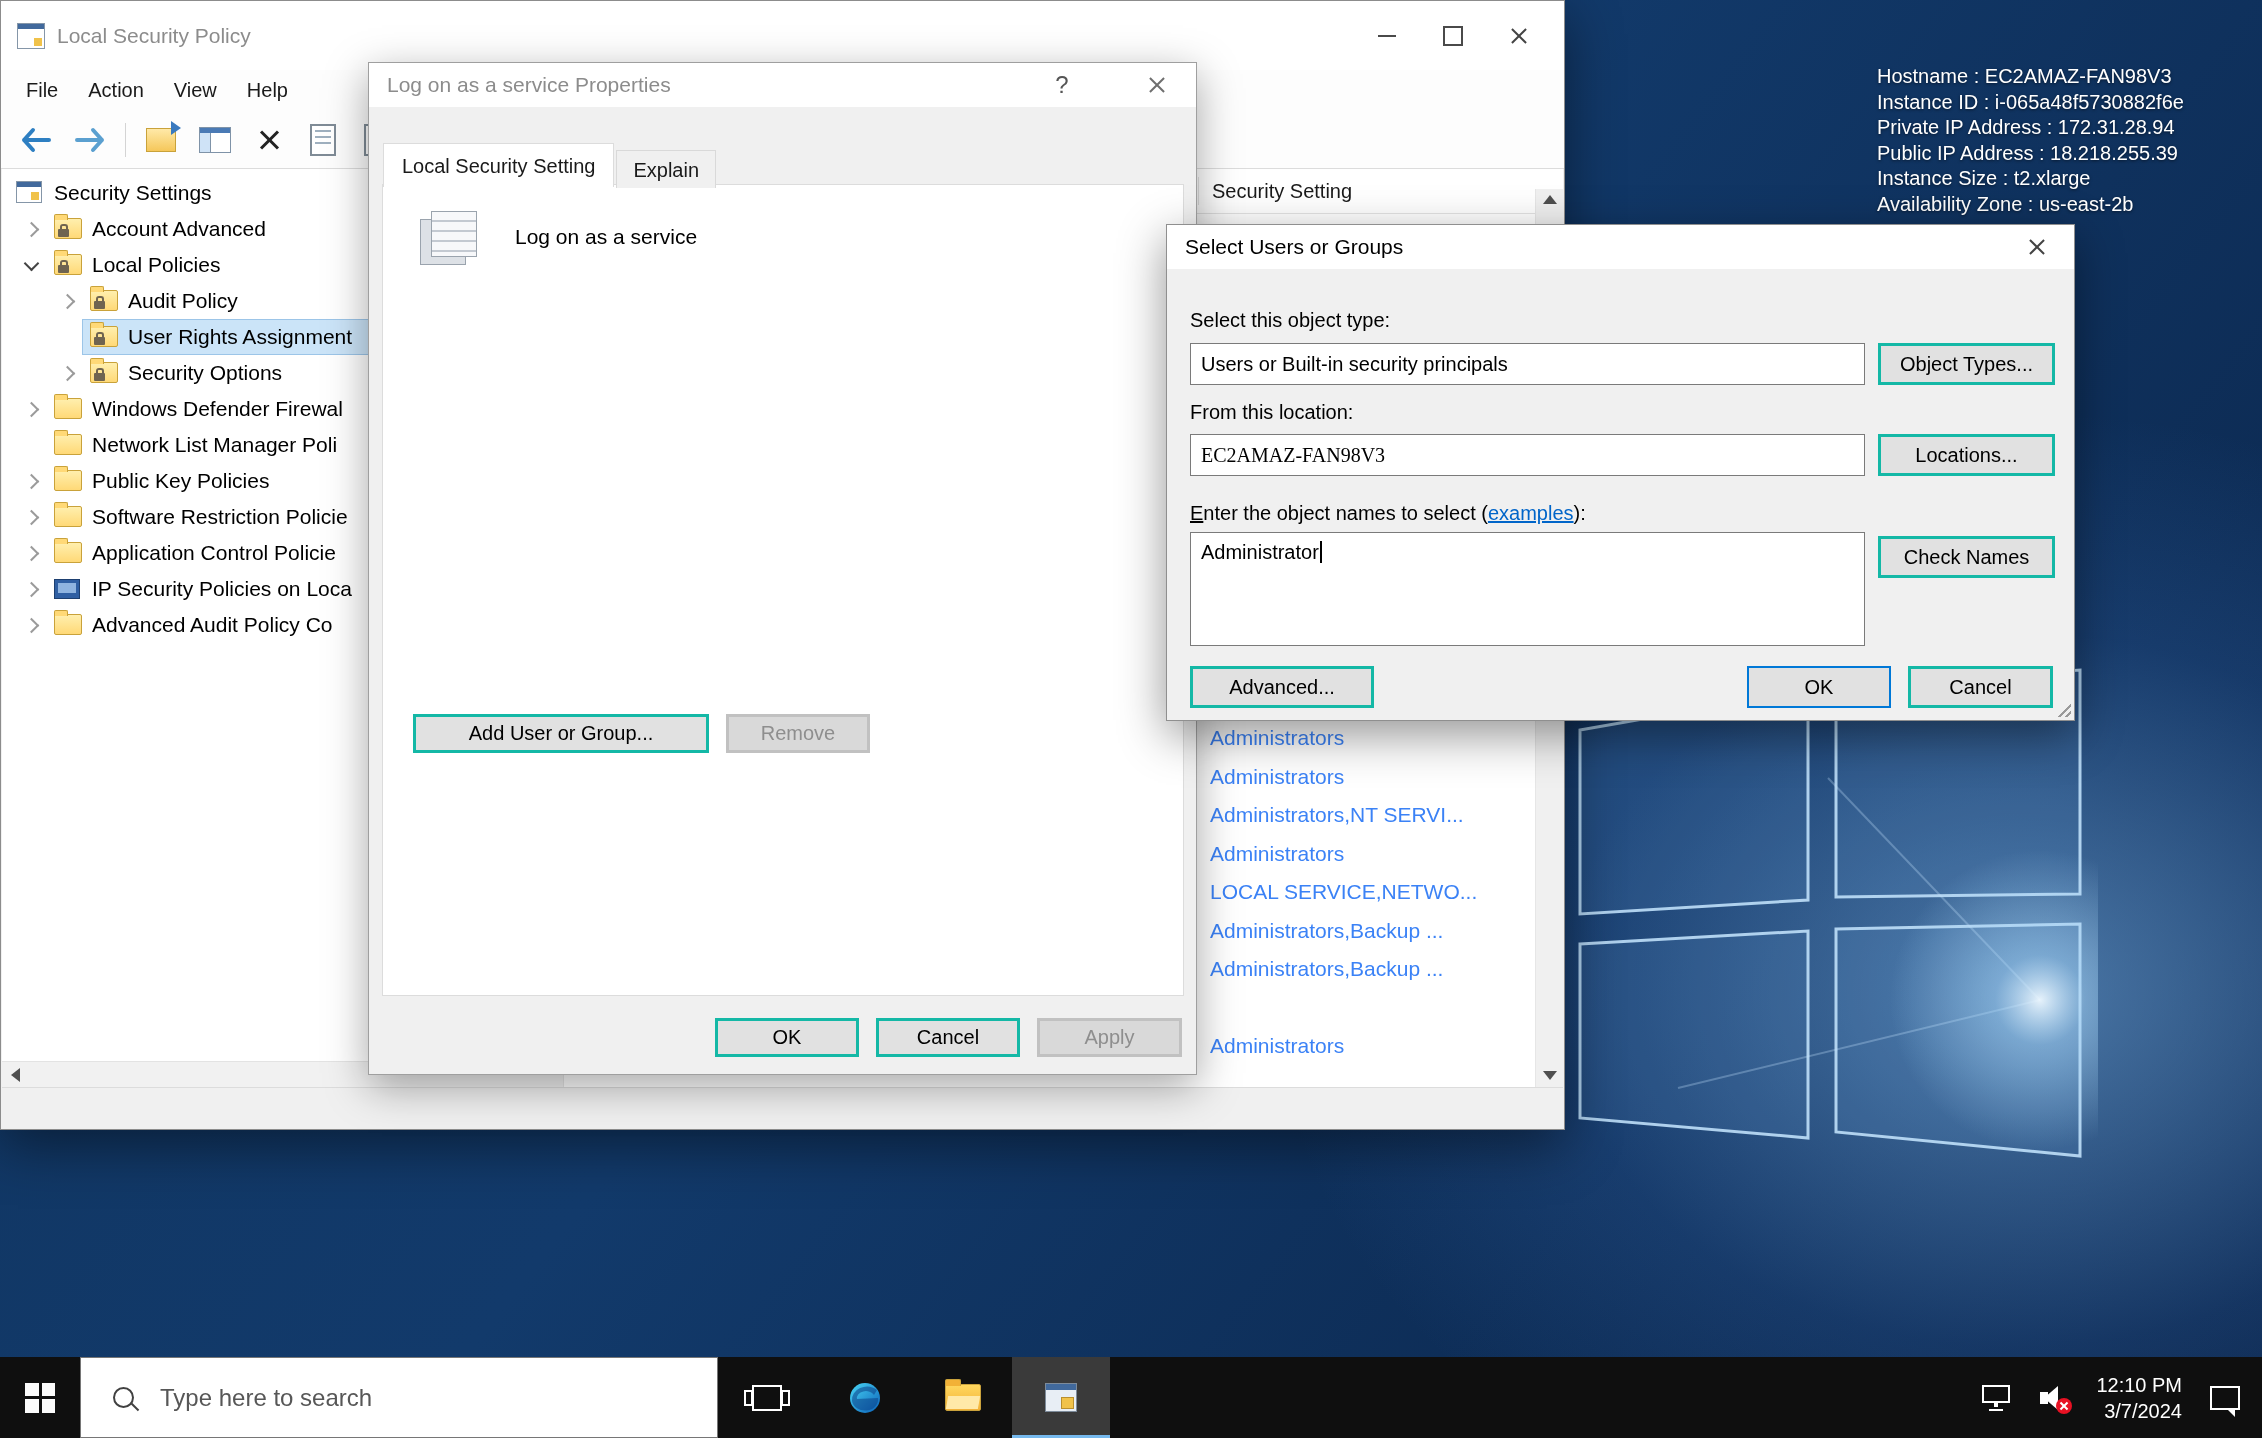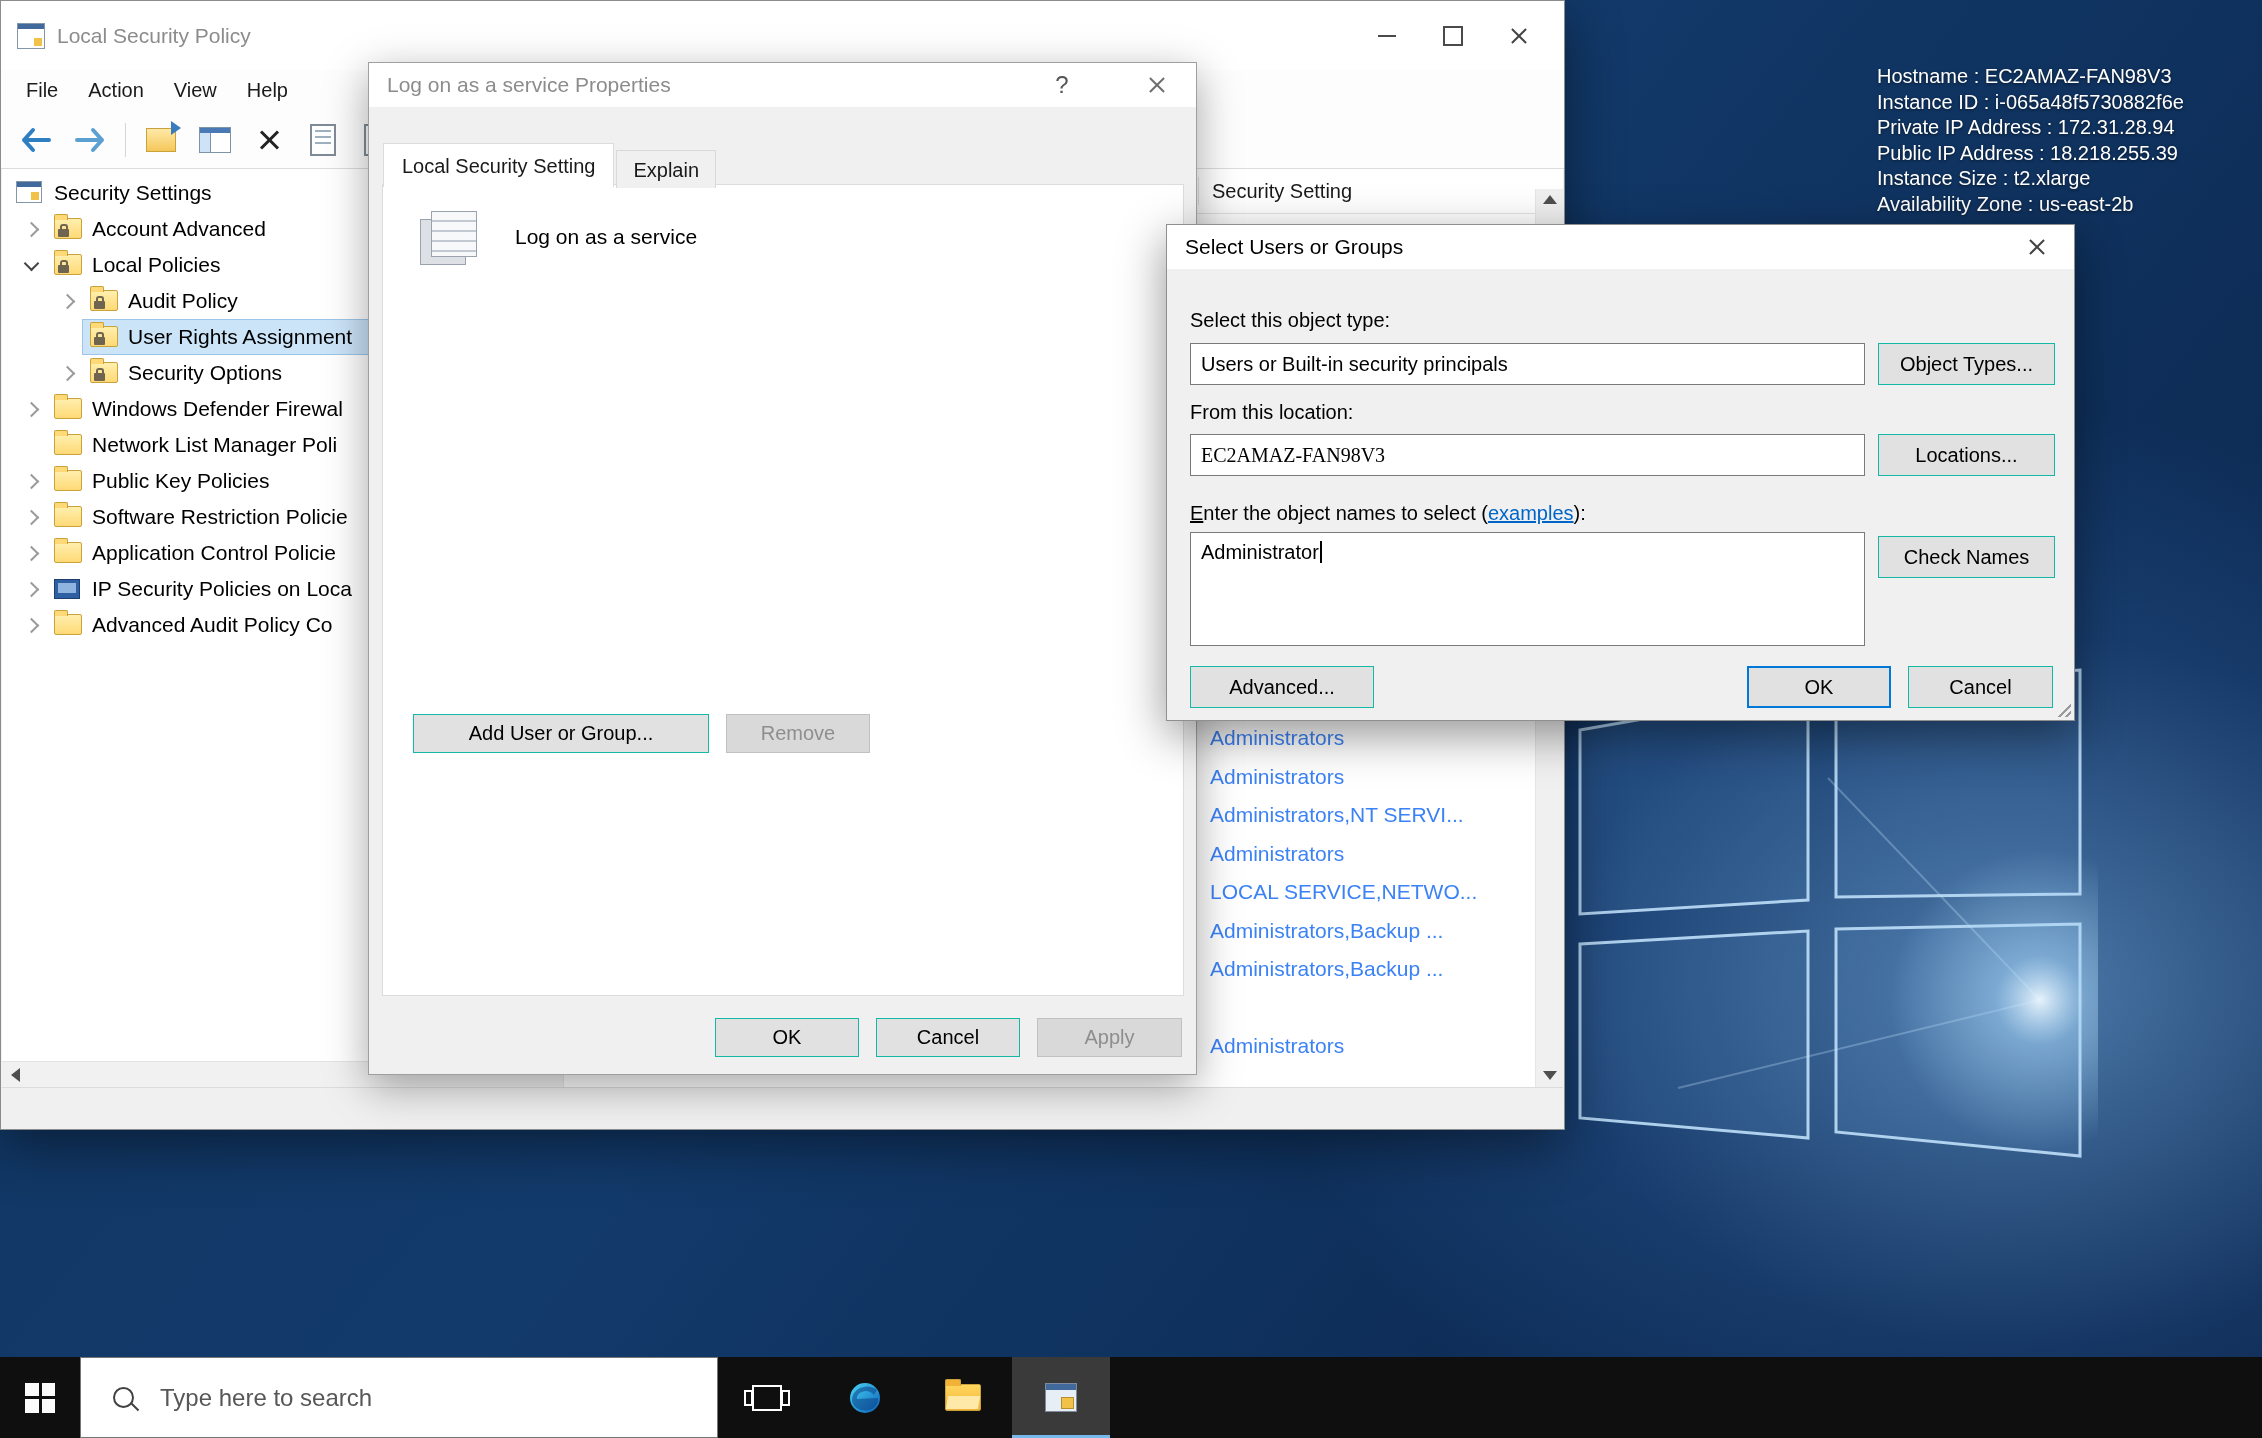--- a/index.html
+++ b/index.html
@@ -21,21 +21,21 @@
   .inactive .dlg-title{color:#8c8c8c;}
   .dlg-btn{position:absolute;top:0;width:58px;height:44px;display:flex;align-items:center;justify-content:center;}
   .glyph-x{position:relative;width:20px;height:20px;}
   .glyph-x::before,.glyph-x::after{content:"";position:absolute;left:9px;top:0;width:2px;height:20px;background:#434343;}
   .glyph-x::before{transform:rotate(45deg);} .glyph-x::after{transform:rotate(-45deg);}
   .inactive .glyph-x::before,.inactive .glyph-x::after{background:#6e6e6e;}
   .glyph-help{font-size:24px;color:#555;}
   .glyph-min{width:18px;height:2px;background:#4a4a4a;}
   .glyph-max{width:16px;height:16px;border:2px solid #4a4a4a;}
 
-  .btn{display:flex;align-items:center;justify-content:center;background:#e1e1e1;border:1px solid #14b8a6;font-size:20px;color:#000;font-family:inherit;box-sizing:border-box;}
+  .btn{display:flex;align-items:center;justify-content:center;background:#e1e1e1;border:3px solid #14b8a6;font-size:20px;color:#000;font-family:inherit;box-sizing:border-box;}
   .btn.disabled{background:#d9d9d9;border-color:#c1c1c1;color:#8e8e8e;}
   .btn.default{border:2px solid #0078d7;}
 
   
   #main-window{left:0;top:0;width:1565px;height:1130px;z-index:10;border:1px solid #8c8c8c;box-shadow:0 16px 52px rgba(0,0,0,0.45);box-sizing:border-box;}
   .app-icon16{position:relative;width:26px;height:24px;margin-left:16px;background:#fff;border:1px solid #8596a8;flex:0 0 auto;}
   .app-icon16::before{content:"";position:absolute;left:0;right:0;top:0;height:5px;background:#41699c;}
   .app-icon16::after{content:"";position:absolute;right:2px;bottom:2px;width:8px;height:8px;background:#f0c24a;}
   .win-controls{position:absolute;right:12px;top:0;height:69px;display:flex;}
   .wc-btn{width:66px;height:69px;display:flex;align-items:center;justify-content:center;}
@@ -471,13 +471,30 @@
         <path d="M5 21 a13 11 0 0 0 26 -3 l-21 1 a9 7 0 0 1 17 -4 l3 -5 a15 13 0 0 0 -25 11z" fill="#0b3f86" opacity="0.55"></path>
       </svg>
     </div>
     <div class="task-btn">
         <span class="fe-icon"></span>
       </div>
     <div class="task-btn active">
         <span class="sp-icon"></span>
       </div>
   </div>
+  <div class="tray">
+    <span class="net">
+        <span class="net-scr"></span>
+        <span class="net-stand"></span>
+        <span class="net-base"></span>
+      </span>
+    <span class="vol">
+        <span class="vol-body"></span>
+        <span class="vol-cone"></span>
+        <span class="vol-badge"></span>
+      </span>
+    <div class="clock">
+      <div>12:10 PM</div>
+      <div>3/7/2024</div>
+    </div>
+    <span class="ac-icon"></span>
+  </div>
 </div>
 
 </body></html>

